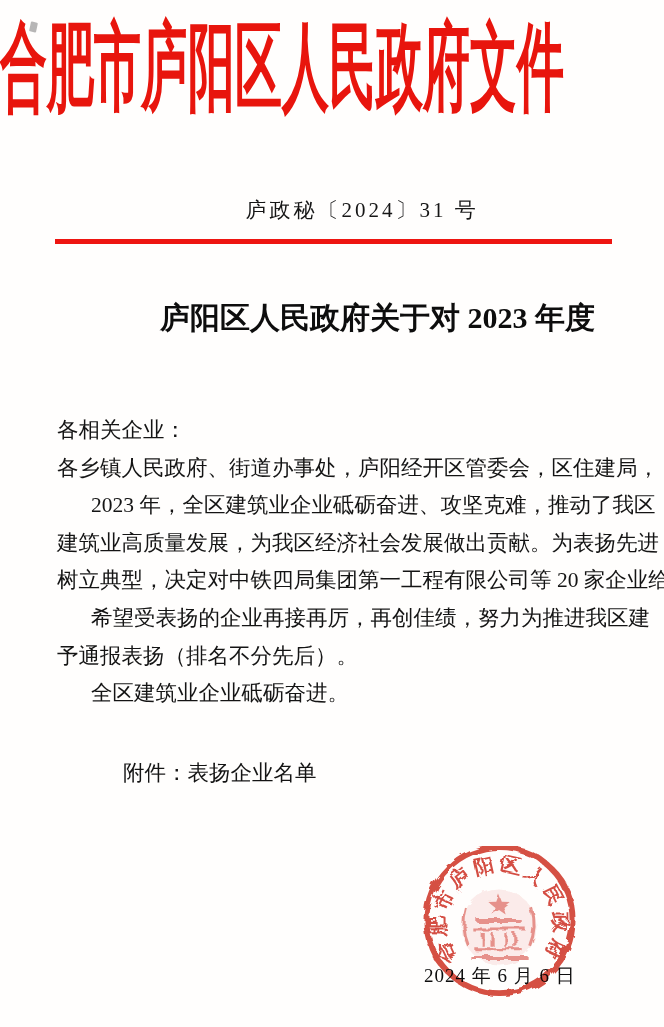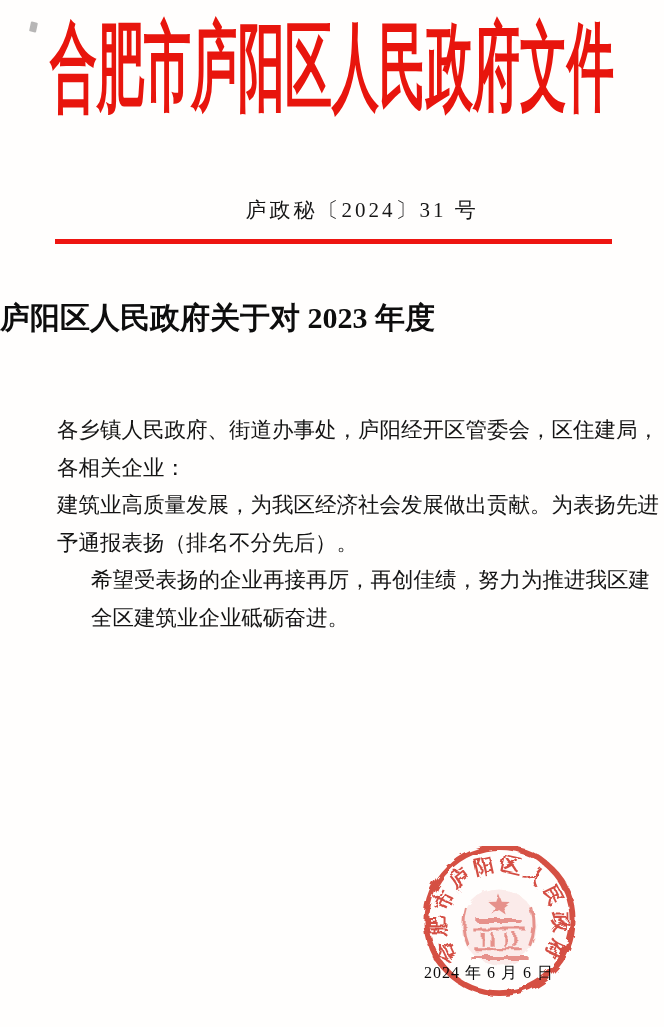--- a/index.html
+++ b/index.html
@@ -20,59 +20,58 @@
     margin:0 auto;
     background:#fffefd;
     overflow:hidden;
   }
   .scan-speck{
     position:absolute;left:30px;top:22px;width:7px;height:10px;
     background:#4a4a4a;opacity:.4;border-radius:1px;transform:rotate(12deg);
   }
   .doc-header{
     position:absolute;top:26px;left:0;width:664px;height:104px;
-    text-align:center;
   }
   .doc-header .stretch{
     display:inline-block;
     font-size:47px;font-weight:bold;line-height:47px;
     color:var(--header-red);
     white-space:nowrap;letter-spacing:0px;
     transform:scale(1,2.05);transform-origin:center 6px;
   }
   .doc-number{
     position:absolute;top:196px;left:30px;width:664px;
     text-align:center;
     font-size:21px;letter-spacing:3px;color:#161616;
     white-space:nowrap;
   }
   .red-line{
     position:absolute;top:239px;left:55px;width:557px;height:5px;
     background:var(--line-red);
   }
   .doc-title{
     position:absolute;top:299px;left:0;width:595px;
-    text-align:left;font-weight:bold;font-size:30px;line-height:37px;
+    text-align:right;font-weight:bold;font-size:30px;line-height:37px;
     color:#0d0d0d;
   }
   .doc-title div{white-space:nowrap;}
   .doc-body{
     position:absolute;top:412px;left:57px;width:557px;
     font-size:21.5px;line-height:37.6px;color:#141414;
   }
   .doc-body .line{white-space:nowrap;}
   .indent-1{padding-left:34px;}
   .attachment{
     margin-top:42px;
     padding-left:66px;
     white-space:nowrap;
   }
   .doc-date{
     position:absolute;top:963px;left:424px;
-    font-size:16px;letter-spacing:1px;color:#0e0e0e;
+    font-size:19px;letter-spacing:1px;color:#0e0e0e;
     white-space:nowrap;
   }
   .seal{
     position:absolute;top:846px;left:421px;width:158px;height:160px;
     mix-blend-mode:multiply;
     pointer-events:none;
   }
   .seal svg{width:100%;height:100%;}
   .seal text{
     font-family:"Liberation Serif","DejaVu Serif",serif;
@@ -92,26 +91,29 @@
 
   <div class="doc-number">庐政秘〔2024〕31 号</div>
 
   <div class="red-line"></div>
 
   <div class="doc-title">
     <div>庐阳区人民政府关于对 2023 年度</div>
   </div>
 
   <div class="doc-body">
+    <div class="line">各相关企业：</div>
     <div class="line">各乡镇人民政府、街道办事处，庐阳经开区管委会，区住建局，</div>
-    <div class="line">各相关企业：</div>
+    <div class="line indent-1">2023 年，全区建筑业企业砥砺奋进、攻坚克难，推动了我区</div>
     <div class="line">建筑业高质量发展，为我区经济社会发展做出贡献。为表扬先进，</div>
+    <div class="line">树立典型，决定对中铁四局集团第一工程有限公司等 20 家企业给</div>
+    <div class="line indent-1">希望受表扬的企业再接再厉，再创佳绩，努力为推进我区建</div>
     <div class="line">予通报表扬（排名不分先后）。</div>
-    <div class="line indent-1">希望受表扬的企业再接再厉，再创佳绩，努力为推进我区建</div>
     <div class="line indent-1">全区建筑业企业砥砺奋进。</div>
+    <div class="line attachment">附件：表扬企业名单</div>
   </div>
 
   <div class="doc-date">2024 年 6 月 6 日</div>
 
   <div class="seal">
     <svg viewBox="0 0 160 160" xmlns="http://www.w3.org/2000/svg">
       <defs>
         <filter id="stamp" x="-15%" y="-15%" width="130%" height="130%">
           <feTurbulence type="fractalNoise" baseFrequency="0.07 0.09" numOctaves="2" seed="7" result="n"></feTurbulence>
           <feDisplacementMap in="SourceGraphic" in2="n" scale="7"></feDisplacementMap>

